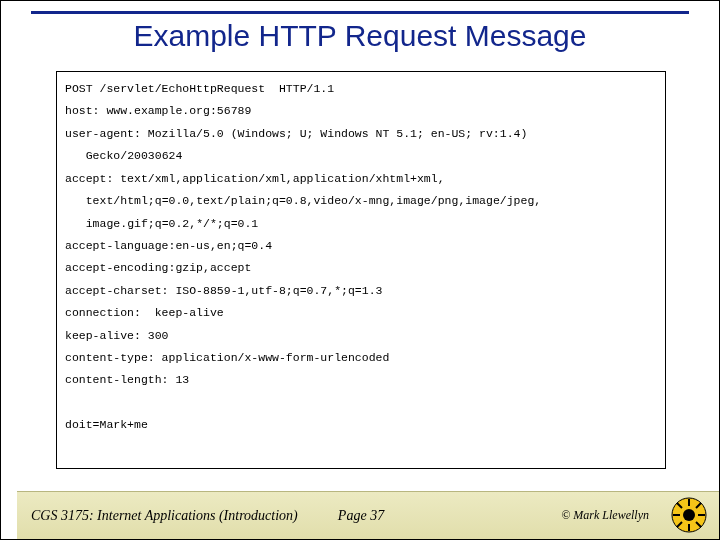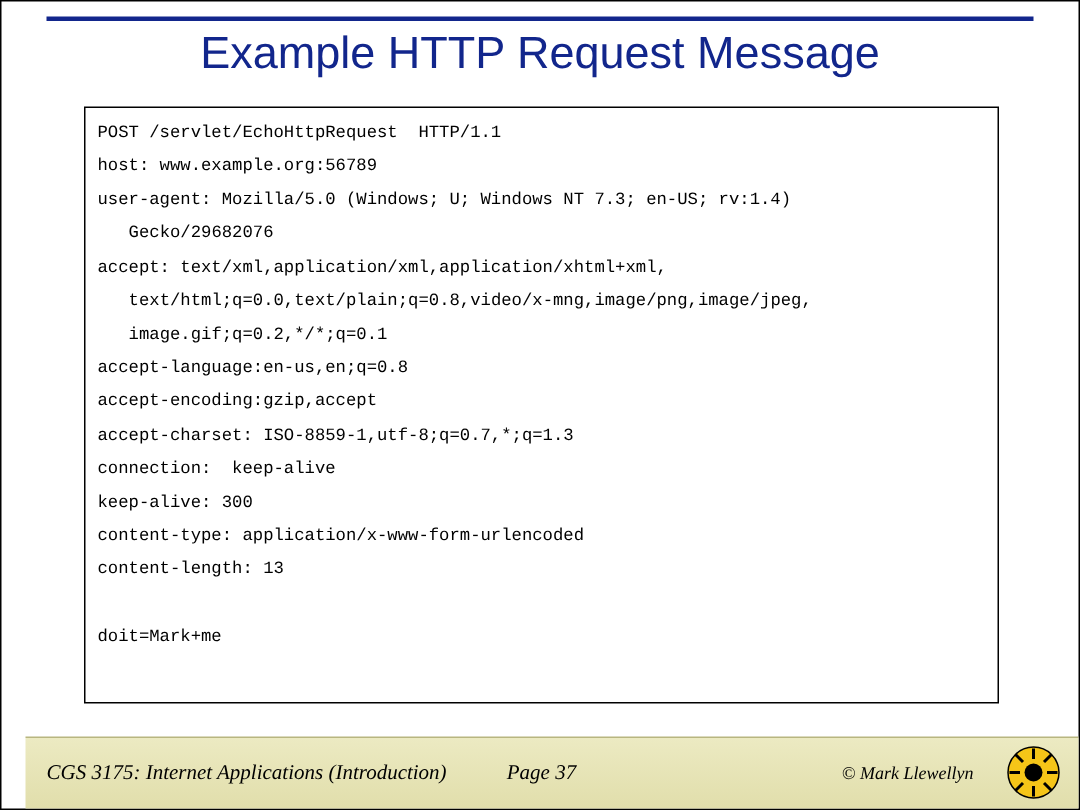--- a/index.html
+++ b/index.html
@@ -102,26 +102,26 @@
 </style>
 </head>
 <body>
 
 <div class="slide">
   <div class="top-rule"></div>
   <h1 class="title">Example HTTP Request Message</h1>
 
   <div class="code-box"><span>POST /servlet/EchoHttpRequest  HTTP/1.1</span>
 <span>host: www.example.org:56789</span>
-<span>user-agent: Mozilla/5.0 (Windows; U; Windows NT 7.3; en-US; rv:1.4)</span>
-<span>   Gecko/29682076</span>
+<span>user-agent: Mozilla/5.0 (Windows; U; Windows NT 5.1; en-US; rv:1.4)</span>
+<span>   Gecko/20030624</span>
 <span>accept: text/xml,application/xml,application/xhtml+xml,</span>
 <span>   text/html;q=0.0,text/plain;q=0.8,video/x-mng,image/png,image/jpeg,</span>
 <span>   image.gif;q=0.2,*/*;q=0.1</span>
-<span>accept-language:en-us,en;q=0.8</span>
+<span>accept-language:en-us,en;q=0.4</span>
 <span>accept-encoding:gzip,accept</span>
 <span>accept-charset: ISO-8859-1,utf-8;q=0.7,*;q=1.3</span>
 <span>connection:  keep-alive</span>
 <span>keep-alive: 300</span>
 <span>content-type: application/x-www-form-urlencoded</span>
 <span>content-length: 13</span>
 
 <span>doit=Mark+me</span></div>
 
   <div class="footer-bar">

